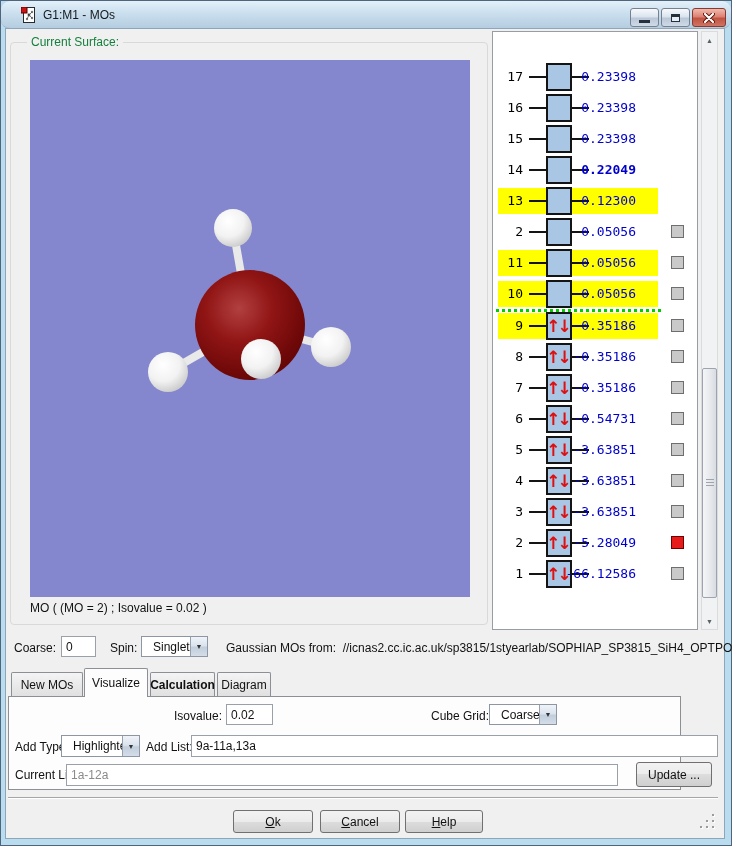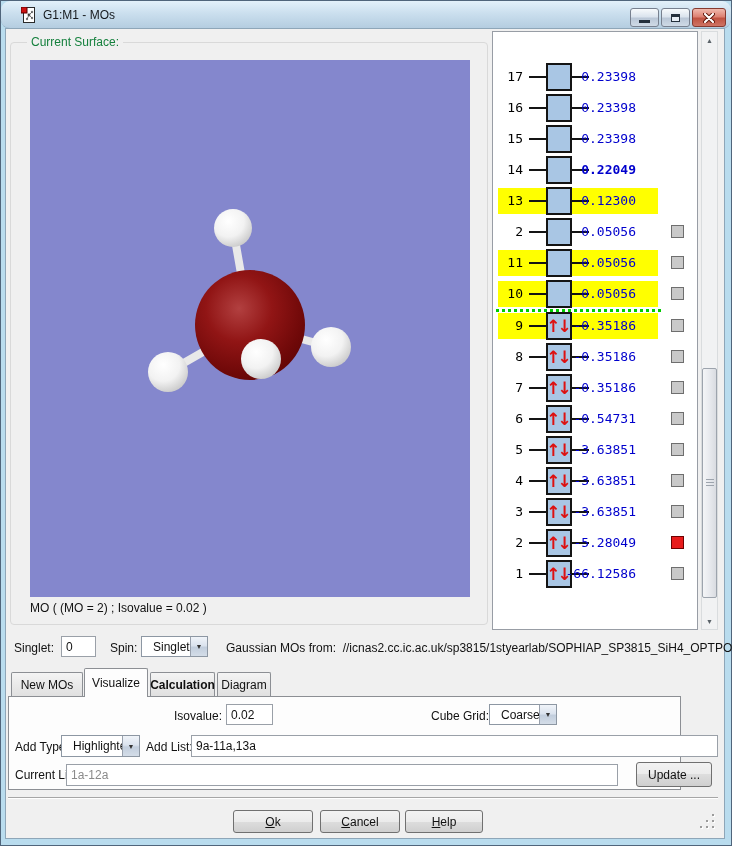--- a/index.html
+++ b/index.html
@@ -324,21 +324,21 @@
     </div>
 
   <div class="scrollbar">
     <div class="sb-btn" style="top:0;">▲</div>
     <div class="sb-thumb">
         <div class="sb-grip"></div>
       </div>
     <div class="sb-btn" style="bottom:0;">▼</div>
   </div>
 
-  <div class="label" style="left:14px; top:641px;">Singlet:</div>
+  <div class="label" style="left:14px; top:641px;">Coarse:</div>
   <input class="tbox" style="left: 61px; top: 636px; width: 35px; height: 21px;" value="0">
   <div class="label" style="left:110px; top:641px;">Spin:</div>
   <div class="combo" style="left:141px; top:636px; width:67px; height:21px;">
     <span class="combo-text">Singlet</span>
     <span class="combo-arrow">▼</span>
   </div>
   <div class="label" style="left:226px; top:641px;">
     <span>Gaussian MOs from:</span>&nbsp;
     <span>//icnas2.cc.ic.ac.uk/sp3815/1styearlab/SOPHIAP_SP3815_SiH4_OPTPOP</span>
   </div>

